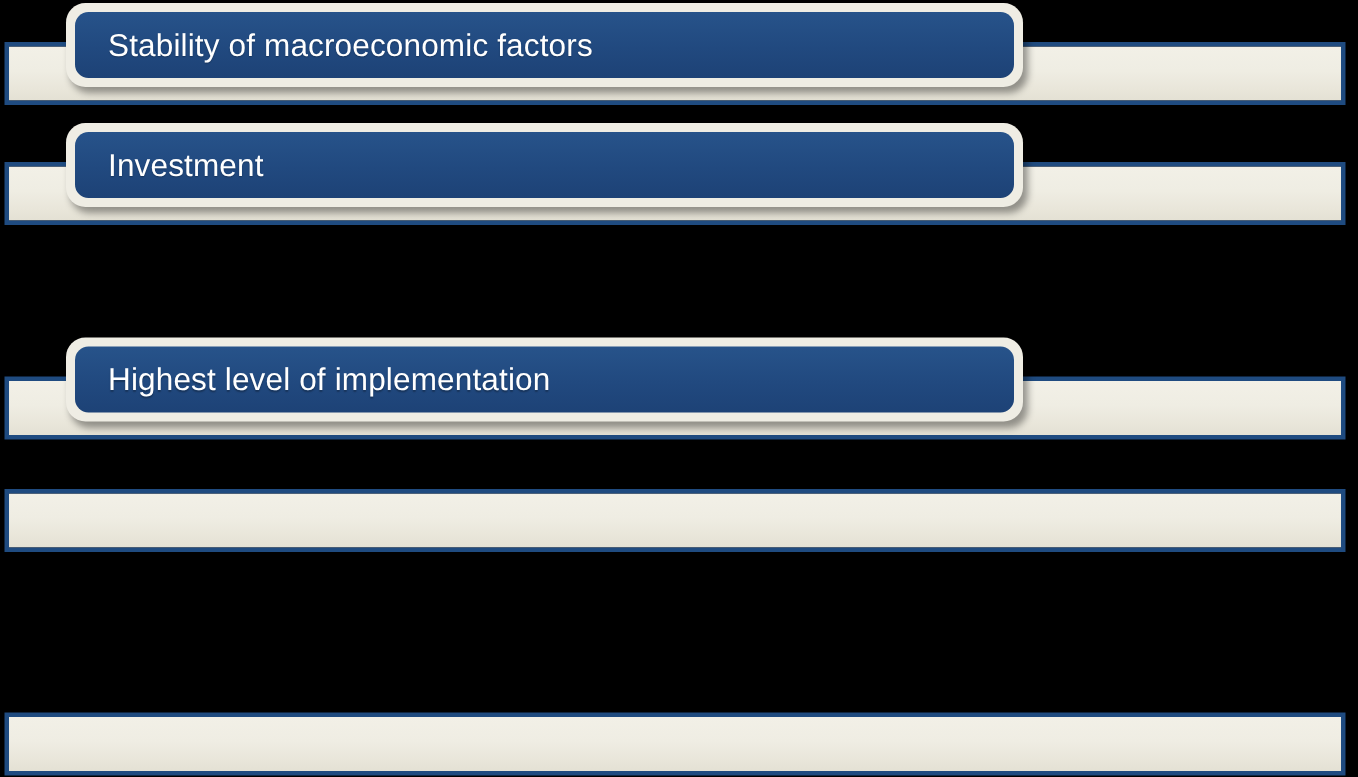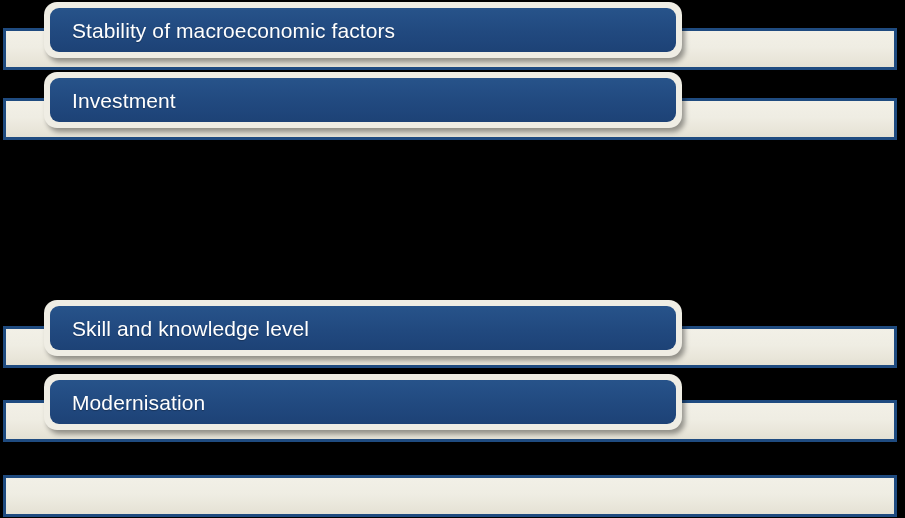--- a/index.html
+++ b/index.html
@@ -90,46 +90,41 @@
 
   <div class="row" style="top:0px;">
     <div class="track"></div>
     <div class="chip">
       <div class="chip-inner">
         <span class="chip-label">Stability of macroeconomic factors</span>
       </div>
     </div>
   </div>
 
-  <div class="row" style="top:70px;">
+  <div class="row" style="top:80px;">
     <div class="track"></div>
     <div class="chip">
       <div class="chip-inner">
         <span class="chip-label">Investment</span>
       </div>
     </div>
   </div>
 
 
-
-  <div class="row" style="top:298px;">
+  <div class="row" style="top:223px;">
     <div class="track"></div>
     <div class="chip">
       <div class="chip-inner">
-        <span class="chip-label">Skill and knowledge level</span>
+        <span class="chip-label">Highest level of implementation</span>
       </div>
     </div>
   </div>
 
-  <div class="row" style="top:372px;">
+  <div class="row" style="top:298px;">
     <div class="track"></div>
-    <div class="chip">
-      <div class="chip-inner">
-        <span class="chip-label">Modernisation</span>
-      </div>
-    </div>
   </div>
+
 
   <div class="row" style="top:447px;">
     <div class="track"></div>
   </div>
 
 </div>
 
 </body></html>

